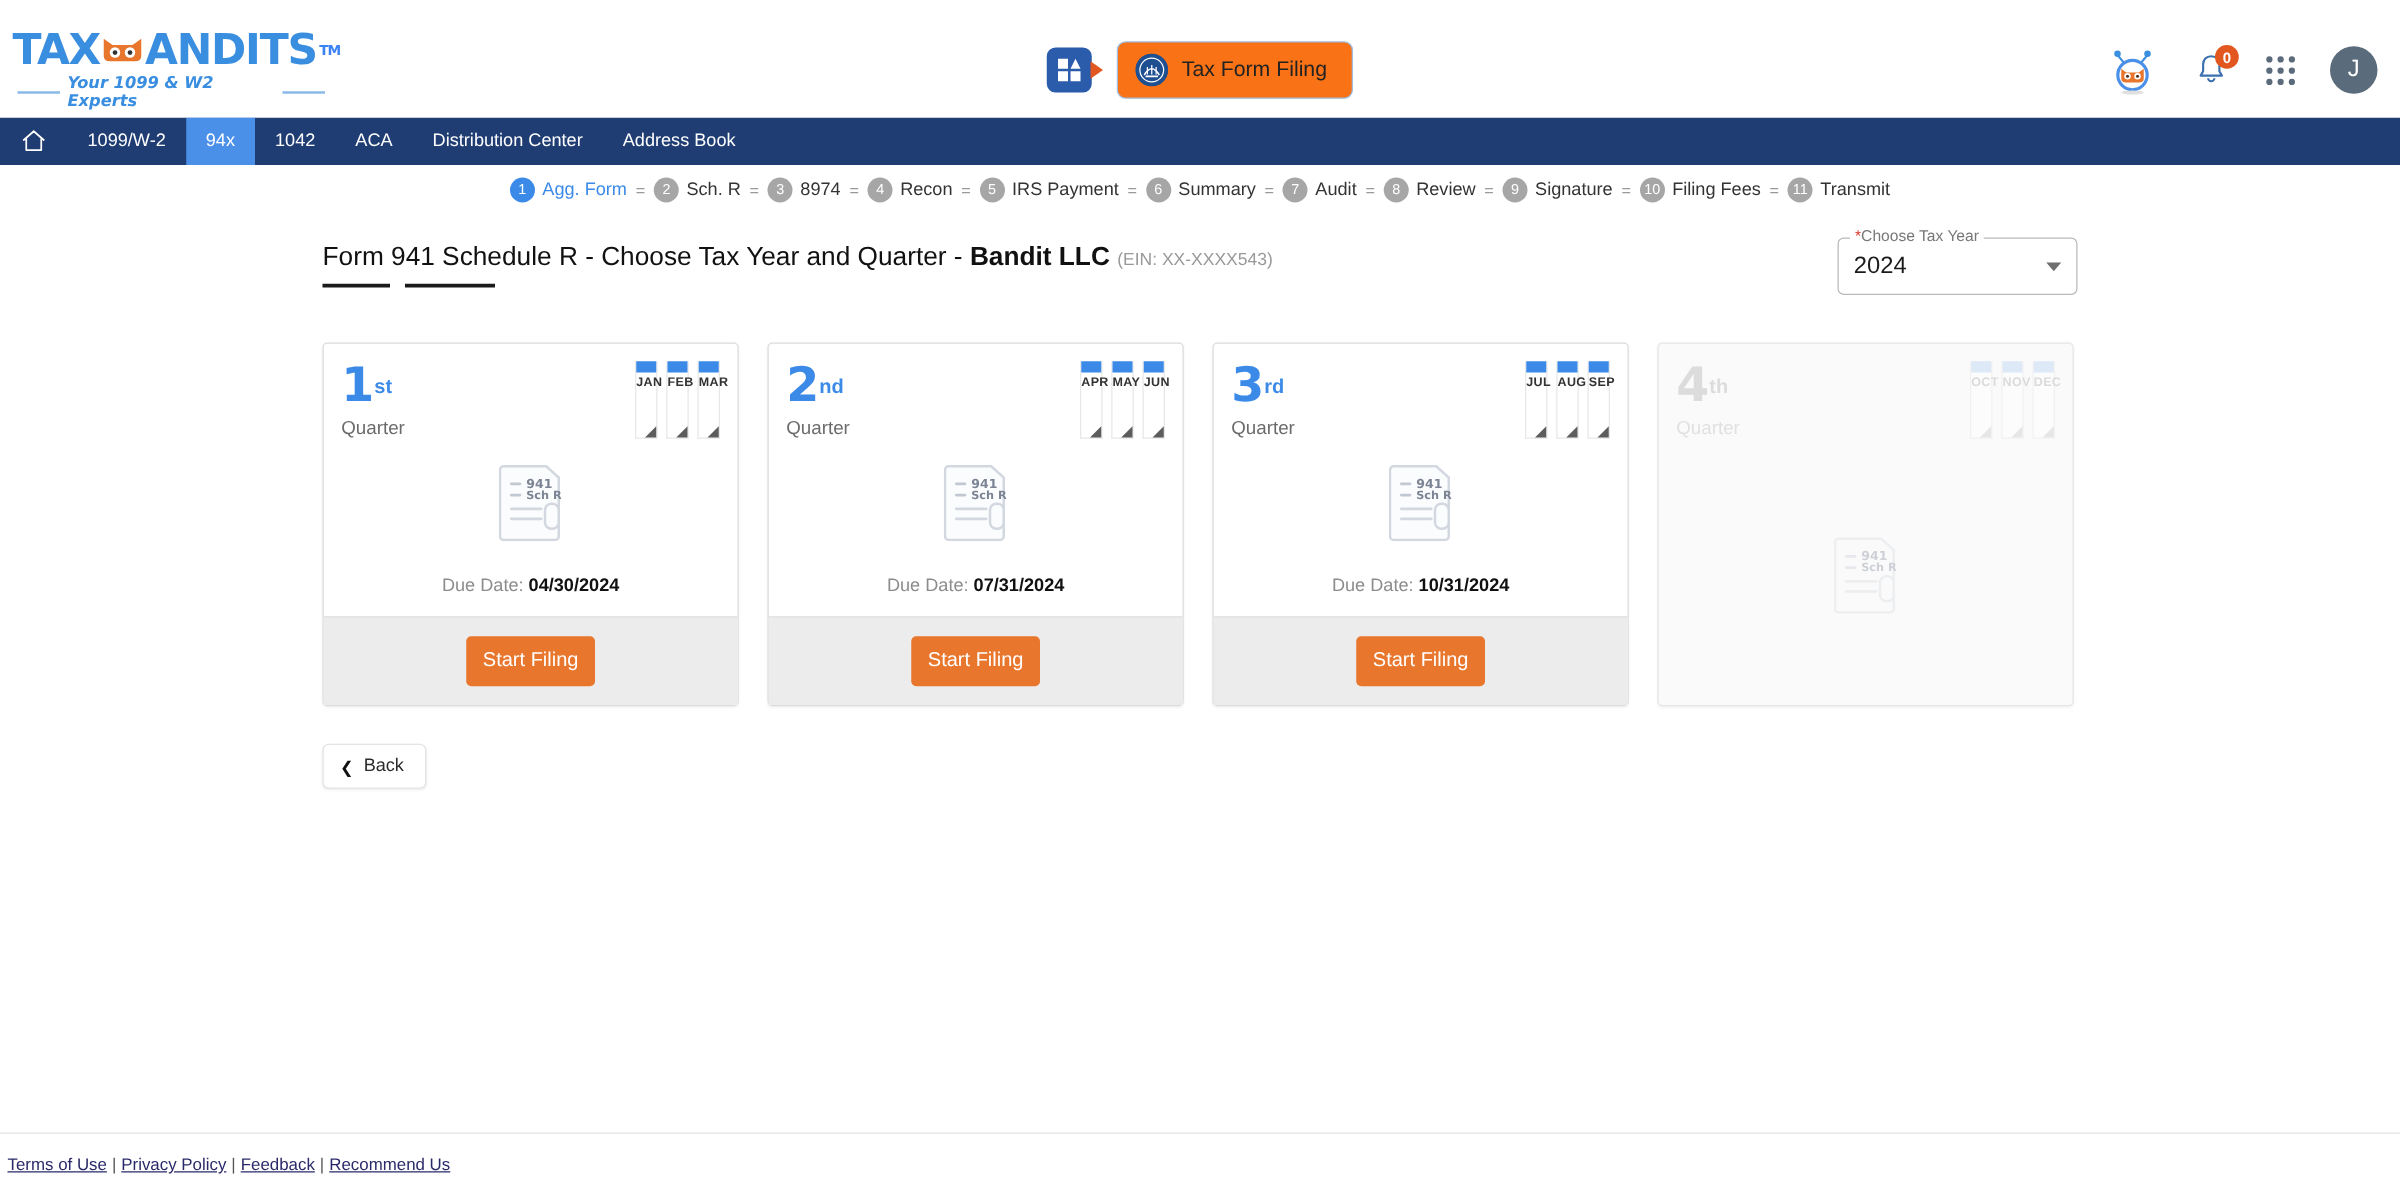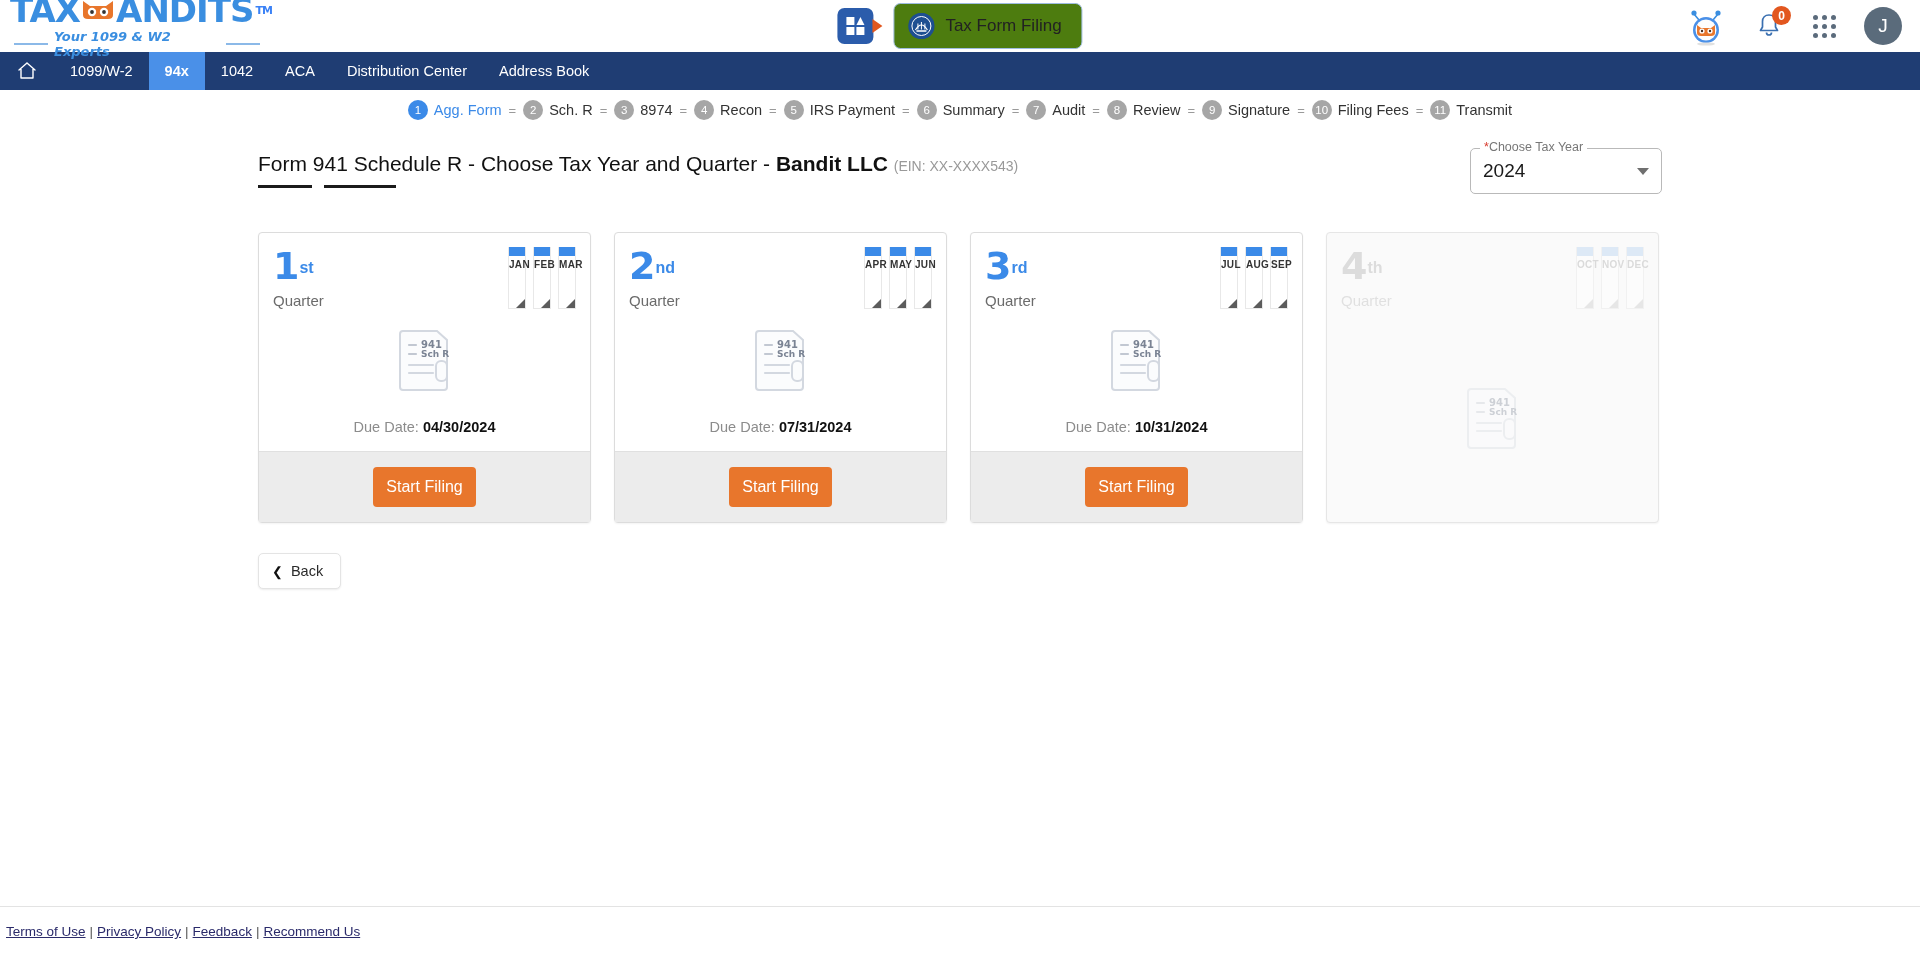--- a/index.html
+++ b/index.html
@@ -6,24 +6,25 @@
   html, body {
     width: 1920px; height: 953px;
     font-family: "Liberation Sans", sans-serif;
     background: #ffffff;
     overflow: hidden;
   }
   body { position: relative; }
 
   
   .topbar {
-    height: 52px; width: 100%;
+    height: 76px; width: 100%;
     display: flex; align-items: center;
     background: #ffffff;
     position: relative;
+    margin-top: 18px;
   }
   .logo-wrap { margin-left: 10px; width: 250px; }
   .logo-main {
     font-size: 34px; font-weight: bold; letter-spacing: -1px;
     color: #3a8ee0; line-height: 1; display: flex; align-items: center;
     font-family: "DejaVu Sans", sans-serif;
   }
   .logo-tax { color: #3a8ee0; }
   .logo-mask {
     display: inline-block; width: 34px; height: 22px; position: relative;
@@ -49,21 +50,21 @@
     position: relative;
   }
   .blue-app-icon:after {
     content: ""; position: absolute; right: -9px; top: 11px;
     border-top: 7px solid transparent; border-bottom: 7px solid transparent;
     border-left: 10px solid #e2571f;
   }
   .tff-btn {
     display: flex; align-items: center; gap: 11px;
     border: 1px solid #9fbde0; border-radius: 7px;
-    background: #4d7c0f; padding: 9px 20px 9px 14px;
+    background: #f97316; padding: 9px 20px 9px 14px;
     margin-left: 14px; cursor: pointer;
   }
   .tff-seal {
     width: 26px; height: 26px; border-radius: 50%;
     background: #1e4f91; display:block;
   }
   .tff-label { font-size: 17px; color: #222; }
 
   .topright {
     position: absolute; right: 18px; display: flex; align-items: center; gap: 28px;
@@ -91,21 +92,21 @@
     height: 38px; background: #1f3d73; display: flex; align-items: stretch;
     color: #fff;
   }
   .nav-home {
     width: 54px; display: flex; align-items: center; justify-content: center; cursor: pointer;
   }
   .nav-item {
     display: flex; align-items: center; padding: 0 16px;
     font-size: 14.5px; color: #ffffff; cursor: pointer; white-space: nowrap;
   }
-  .nav-item.active { background: #4a90e8; font-weight: bold; }
+  .nav-item.active { background: #4a90e8; }
 
   
   .stepper {
     height: 40px; display: flex; align-items: center; justify-content: center;
     gap: 0px; font-size: 14.5px; background:#fff;
   }
   .step { display: flex; align-items: center; }
   .step-num {
     width: 20px; height: 20px; border-radius: 50%; background: #a6a6a6;
     color: #fff; font-size: 11.5px; display: flex; align-items: center; justify-content: center;

